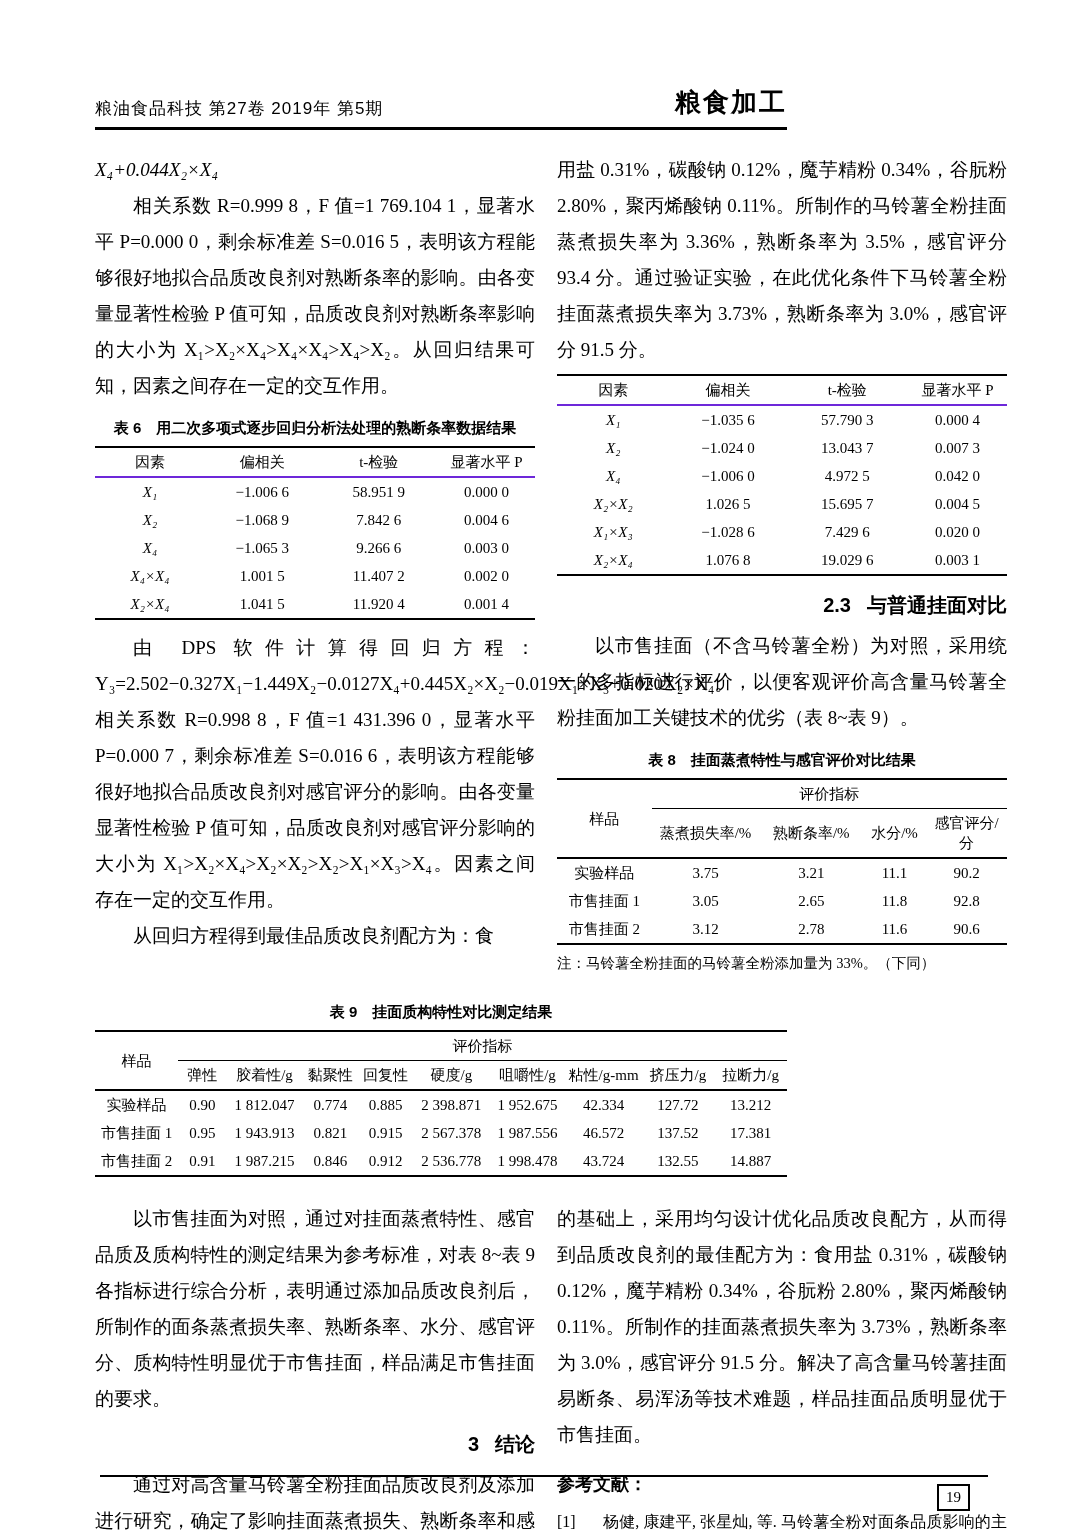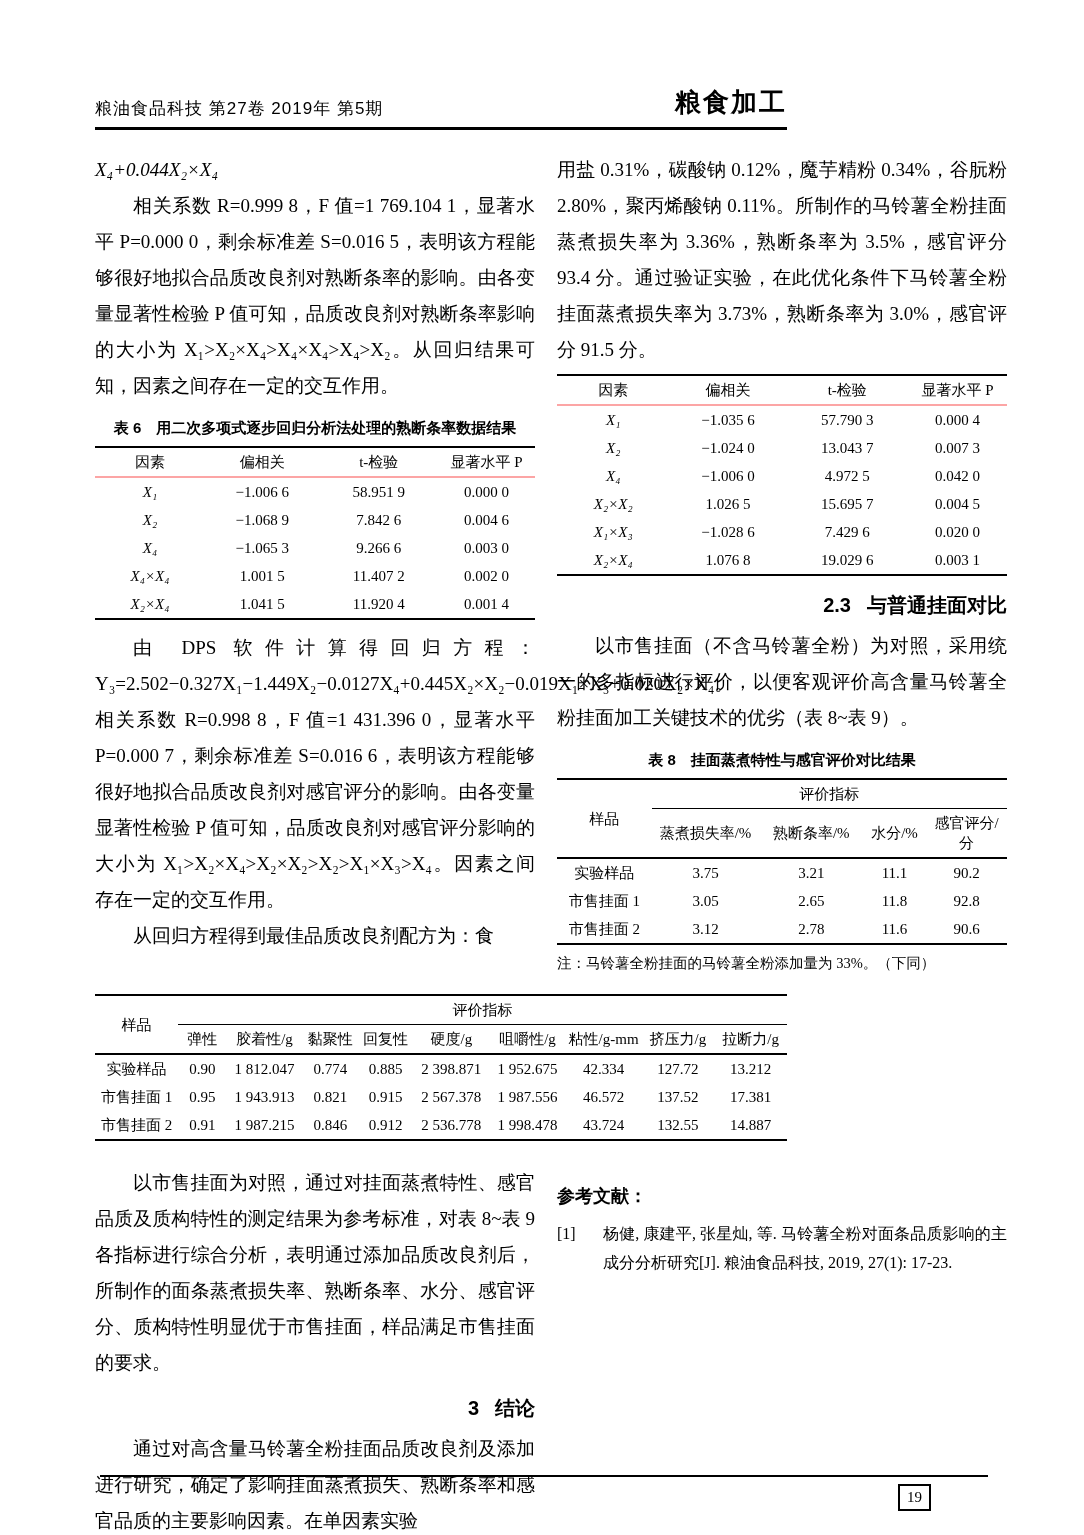--- a/index.html
+++ b/index.html
@@ -66,42 +66,42 @@
   }
   table.sci {
     width: 100%; border-collapse: collapse;
     font-size: 15px;
     border-top: 2.5px solid #000; border-bottom: 2.5px solid #000;
   }
   table.sci th, table.sci td {
     padding: 4px 2px; text-align: center; font-weight: normal;
     line-height: 20px;
   }
-  table.sci thead th.head-th { border-bottom: 2px solid #fca5a5; }
+  table.sci thead th.head-th { border-bottom: 2px solid #6d28d9; }
   table.sci thead th.group-th { border-bottom: 1px solid #000; }
   table.sci thead th.sub-th, table.sci thead th.sample-th { border-bottom: 2px solid #000; }
   td.var, th.var { font-style: italic; }
   .tbl-note { font-size: 14.5px; line-height: 22px; margin-top: 7px; text-align: left; }
 
   .table9-section { margin-top: 10px; }
   .table9-section .tbl-title { margin-top: 18px; }
 
   
   .refs { font-size: 16px; line-height: 29px; }
   .ref-item { display: flex; }
   .ref-num { width: 46px; flex: none; }
   .ref-text { flex: 1; text-align: justify; }
 
   
   .footer-rule {
     position: absolute; left: 100px; top: 1446px; width: 888px;
     border-top: 2px solid #000; height: 0;
   }
   .page-num {
-    position: absolute; left: 898px; top: 1455px;
+    position: absolute; left: 937px; top: 1455px;
     border: 2px solid #000; padding: 0 7px;
     font-size: 15px; line-height: 23px;
   }
 </style>
 </head>
 <body>
 
 <div class="page">
 
   <div class="header">
@@ -281,20 +281,21 @@
               <td>90.6</td>
             </tr>
           </tbody>
         </table>
         <div class="tbl-note">注：马铃薯全粉挂面的马铃薯全粉添加量为 33%。（下同）</div>
       </div>
     </div>
   </div>
 
   <div class="table9-section">
+    <div class="tbl-title">表 9　挂面质构特性对比测定结果</div>
     <table class="sci">
       <colgroup>
         <col style="width:12%">
           <col style="width:7%">
           <col style="width:11%">
           <col style="width:8%">
           <col style="width:8%">
         <col style="width:11%">
           <col style="width:11%">
           <col style="width:11%">
@@ -362,20 +363,21 @@
   <div class="two-col bottom-cols">
     <div class="col-l">
       <p class="body-text indent">以市售挂面为对照，通过对挂面蒸煮特性、感官品质及质构特性的测定结果为参考标准，对表 8~表 9 各指标进行综合分析，表明通过添加品质改良剂后，所制作的面条蒸煮损失率、熟断条率、水分、感官评分、质构特性明显优于市售挂面，样品满足市售挂面的要求。</p>
       <div class="bold-heading">
         <span class="num">3</span><span>结论</span>
       </div>
       <p class="body-text indent">通过对高含量马铃薯全粉挂面品质改良剂及添加进行研究，确定了影响挂面蒸煮损失、熟断条率和感官品质的主要影响因素。在单因素实验</p>
     </div>
 
     <div class="col-r">
+      <p class="body-text">的基础上，采用均匀设计优化品质改良配方，从而得到品质改良剂的最佳配方为：食用盐 0.31%，碳酸钠 0.12%，魔芋精粉 0.34%，谷朊粉 2.80%，聚丙烯酸钠 0.11%。所制作的挂面蒸煮损失率为 3.73%，熟断条率为 3.0%，感官评分 91.5 分。解决了高含量马铃薯挂面易断条、易浑汤等技术难题，样品挂面品质明显优于市售挂面。</p>
       <div class="refs-title">参考文献：</div>
       <div class="refs">
         <div class="ref-item">
           <span class="ref-num">[1]</span>
           <span class="ref-text">杨健, 康建平, 张星灿, 等. 马铃薯全粉对面条品质影响的主成分分析研究[J]. 粮油食品科技, 2019, 27(1): 17-23.</span>
         </div>
 
       </div>
     </div>
   </div>

